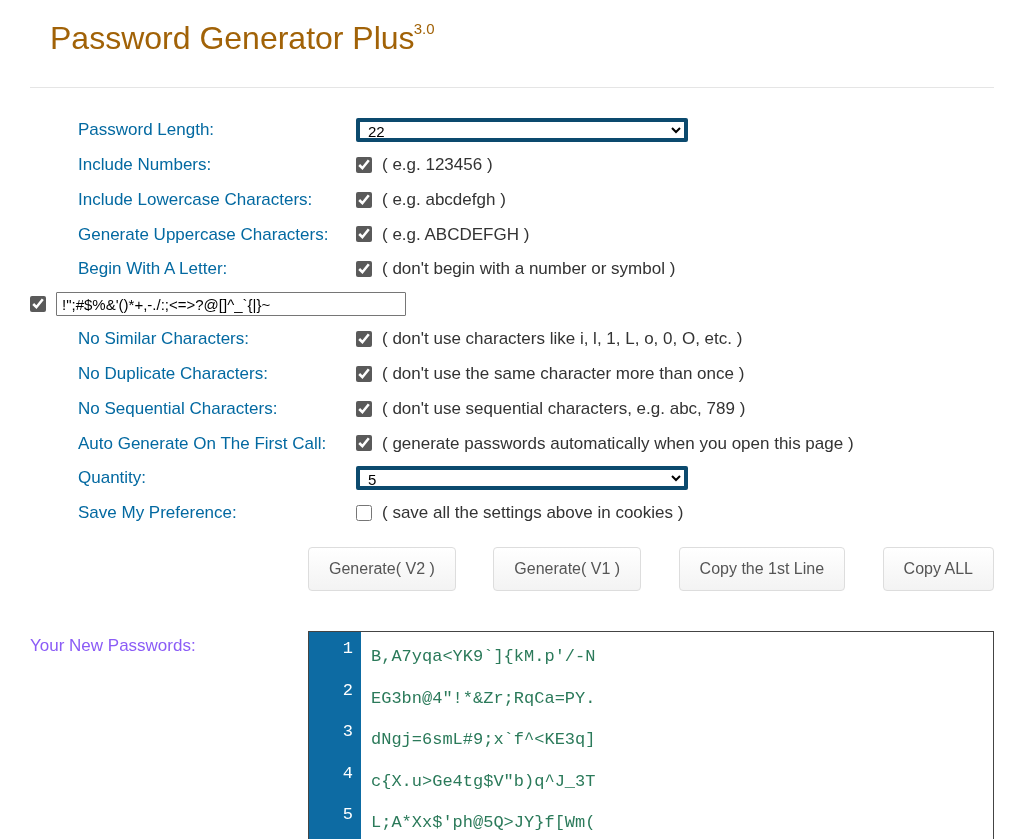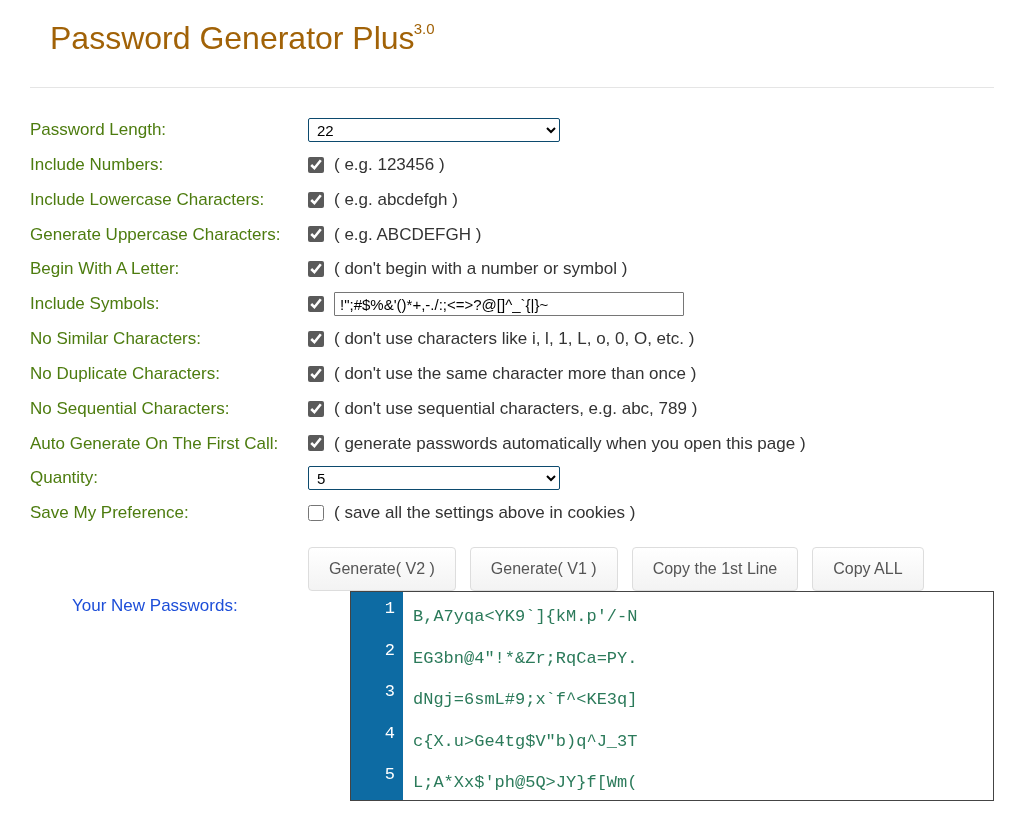--- a/index.html
+++ b/index.html
@@ -38,35 +38,36 @@
     }
     .form-row {
       display: flex;
       align-items: center;
       margin-bottom: 11px;
       line-height: 1.4;
     }
     .form-label {
       width: 278px;
       flex-shrink: 0;
-      color: #4d7c0f;
+      color: #0369a1;
+      margin-left: 48px;
     }
     .form-value {
       display: flex;
       align-items: center;
       gap: 6px;
     }
     .hint {
       color: #333333;
     }
     select {
-      width: 252px;
+      width: 332px;
       height: 24px;
       font-size: 15px;
-      border: 1px solid #0c4a6e;
+      border: 4px solid #0c4a6e;
       border-radius: 2px;
       padding: 0 4px;
       background: #ffffff;
     }
     input[type="checkbox"] {
       width: 16px;
       height: 16px;
       accent-color: #5a5a5a;
       cursor: pointer;
       margin-right: 4px;
@@ -78,41 +79,42 @@
       border: 1px solid #767676;
       border-radius: 1px;
       padding: 0 5px;
       font-family: inherit;
     }
     .buttons-row {
       display: flex;
       gap: 14px;
       margin-top: 22px;
       margin-left: 278px;
+      margin-bottom: 40px;
+      justify-content: space-between;
     }
     .btn {
       padding: 12px 20px;
       font-size: 16px;
       color: #555555;
       background: linear-gradient(#ffffff, #f3f3f3);
       border: 1px solid #dddddd;
       border-radius: 4px;
       cursor: pointer;
       font-family: inherit;
     }
     .results-row {
       display: flex;
       align-items: flex-start;
     }
     .results-label {
       width: 278px;
       flex-shrink: 0;
-      color: #1d4ed8;
+      color: #8b5cf6;
       padding-top: 5px;
-      margin-left: 42px;
     }
     .results-box {
       flex: 1;
       border: 1px solid #444444;
       background: #ffffff;
       font-family: "Courier New", Courier, monospace;
       font-size: 17px;
       line-height: 1.5;
     }
     .result-line {
@@ -180,21 +182,20 @@
 
 <div class="form-row">
   <div class="form-label">Begin With A Letter:</div>
   <div class="form-value">
     <input type="checkbox" checked="" style="">
     <span class="hint">( don't begin with a number or symbol )</span>
   </div>
 </div>
 
 <div class="form-row">
-  <div class="form-label">Include Symbols:</div>
   <div class="form-value">
     <input type="checkbox" checked="" style="">
     <input type="text" value="!&quot;;#$%&amp;'()*+,-./:;&lt;=&gt;?@[]^_`{|}~" style="">
   </div>
 </div>
 
 <div class="form-row">
   <div class="form-label">No Similar Characters:</div>
   <div class="form-value">
     <input type="checkbox" checked="" style="">

